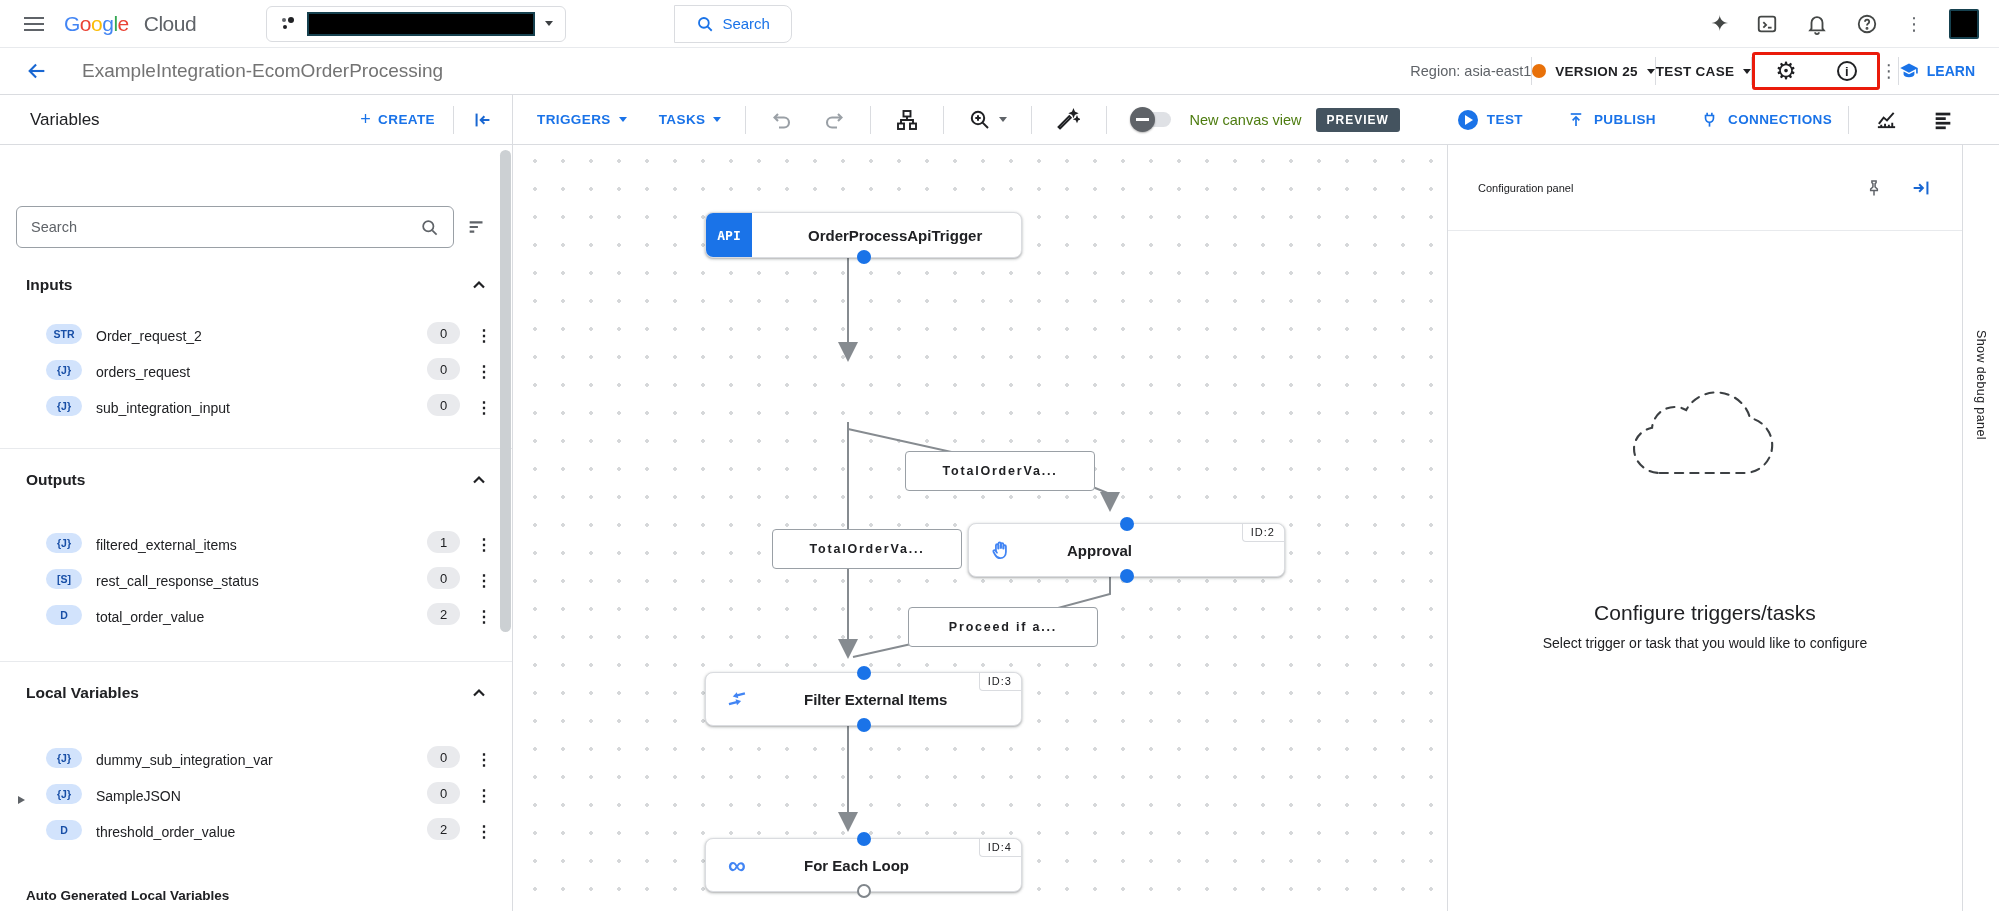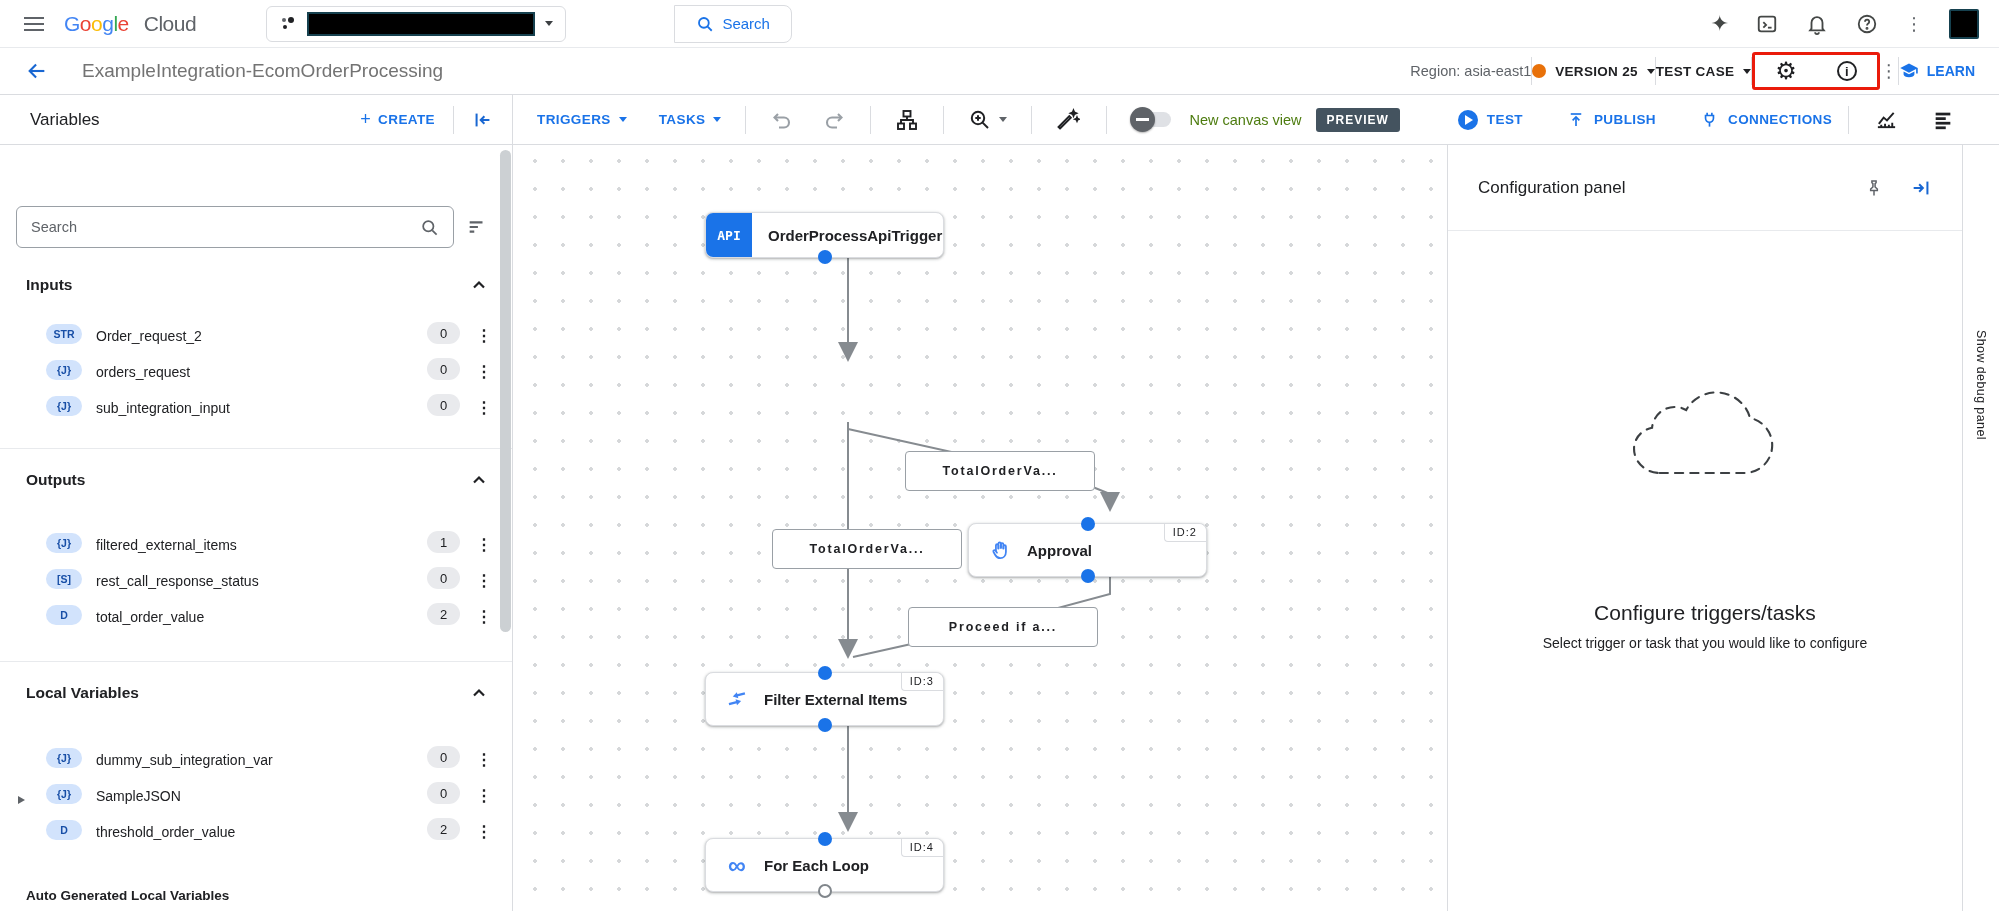--- a/index.html
+++ b/index.html
@@ -98,41 +98,41 @@
   .rowmenu { margin-left:16px; font-size:16px; font-weight:bold; color:#202124; cursor:pointer; line-height:1; }
   .expander { position:absolute; left:18px; width:0; height:0; border-left:7px solid #5f6368;
     border-top:4.5px solid transparent; border-bottom:4.5px solid transparent; cursor:pointer; }
   .sb-div { border:none; border-top:1px solid #e8eaed; margin:0; }
   .autohead { margin:0 0 0 26px; font-size:13.5px; font-weight:bold; color:#202124; }
 
   
   .canvas { width:934px; position:relative; overflow:hidden;
     background-image:radial-gradient(#d6d8da 1.6px, transparent 1.7px); background-size:28px 28px; background-position:8px 2px; }
   .edges { position:absolute; inset:0; }
-  .node { position:absolute; width:239px; background:#fff; border:1px solid #dadce0; border-radius:8px;
-    box-shadow:0 1px 2px rgba(60,64,67,.3), 0 1px 3px 1px rgba(60,64,67,.12); display:flex; align-items:center; cursor:pointer; }
+  .node { position:absolute; width:317px; background:#fff; border:1px solid #dadce0; border-radius:8px;
+    box-shadow:0 1px 2px rgba(60,64,67,.3), 0 1px 3px 1px rgba(60,64,67,.12); display:flex; align-items:center; cursor:pointer;gap:40px; }
   .node .dot { position:absolute; left:50%; transform:translateX(-50%); width:14px; height:14px; border-radius:50%; background:#1a73e8; }
   .node .dot.in { top:-7px; } .node .dot.out { bottom:-7px; }
   .node .dot.hollow { background:#fff; border:2.5px solid #80868b; }
   .node-label { font-size:15px; font-weight:bold; color:#202124; }
   .api-chip { width:46px; align-self:stretch; background:#1a73e8; border-radius:7px 0 0 7px; color:#fff;
     font-family:"DejaVu Sans Mono", monospace; font-weight:bold; font-size:13px; display:flex; align-items:center; justify-content:center; }
   .trigger .node-label { margin-left:16px; }
   .task { padding-left:18px; height:54px; }
   .task .nicon { width:26px; display:flex; align-items:center; justify-content:center; margin-right:14px; }
   .idtab { position:absolute; top:0; right:0; background:#fff; border-left:1px solid #dadce0; border-bottom:1px solid #dadce0;
     border-radius:0 8px 0 4px; font-size:11px; letter-spacing:1px; color:#202124; padding:2px 9px 3px 8px; }
   .edgelabel { position:absolute; width:190px; height:40px; background:#fff; border:1px solid #9aa0a6; border-radius:4px;
     display:flex; align-items:center; justify-content:center; font-size:12.5px; font-weight:bold; letter-spacing:1.8px; color:#202124; }
   .inficon { color:#4285f4; font-size:25px; font-weight:bold; line-height:0.8; }
 
   
   .cfgpanel { width:515px; border-left:1px solid #dadce0; display:flex; flex-direction:column; background:#fff; }
   .cfg-head { height:86px; display:flex; align-items:center; padding:0 30px; border-bottom:1px solid #e8eaed; }
-  .cfg-title { font-size:17px; color:#202124; }
+  .cfg-title { font-size:11px; color:#202124; }
   .cfg-head-icons { margin-left:auto; display:flex; align-items:center; gap:26px; }
   .cfg-body { flex:1; display:flex; flex-direction:column; align-items:center; text-align:center; }
   .cloudart { margin-top:150px; }
   .cfg-h1 { margin-top:108px; font-size:21px; color:#202124; }
   .cfg-h2 { margin-top:10px; font-size:14px; color:#202124; }
 
   
   .debugstrip { width:37px; border-left:1px solid #dadce0; position:relative; background:#fff; }
   .debuglabel { position:absolute; top:185px; left:50%; transform:translateX(-50%); writing-mode:vertical-rl;
     font-size:12.5px; color:#202124; cursor:pointer; letter-spacing:.4px; }

